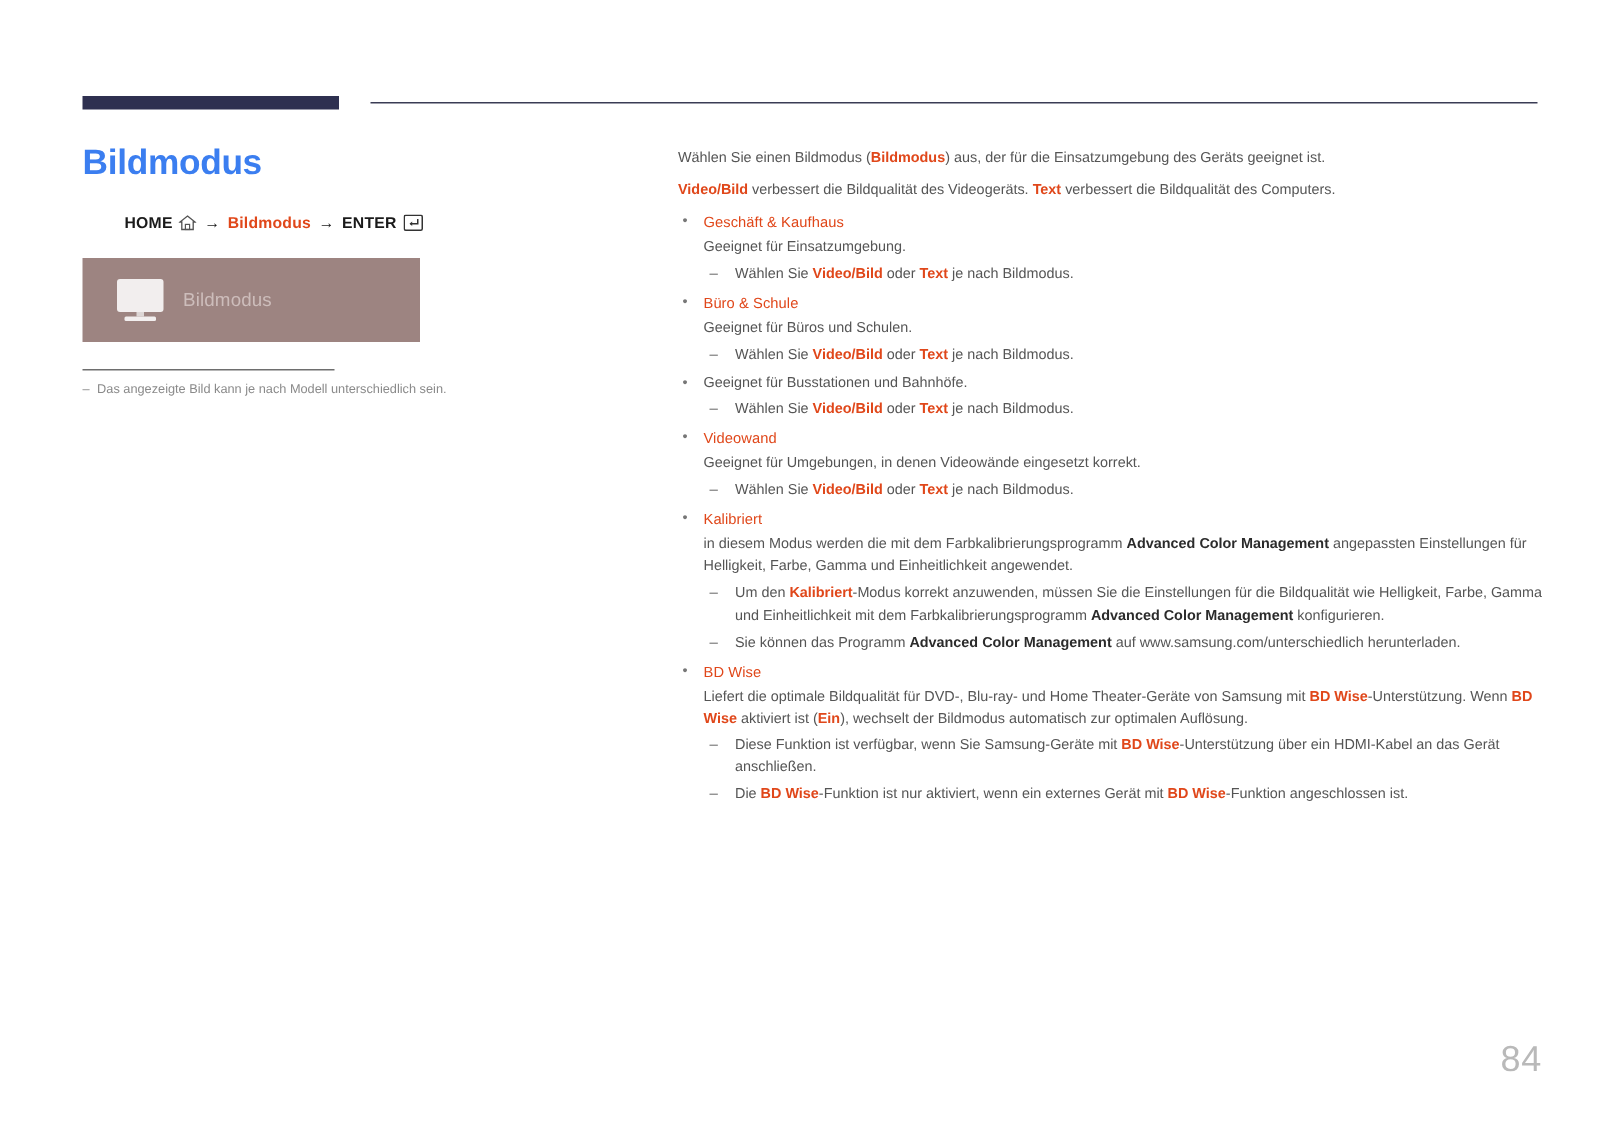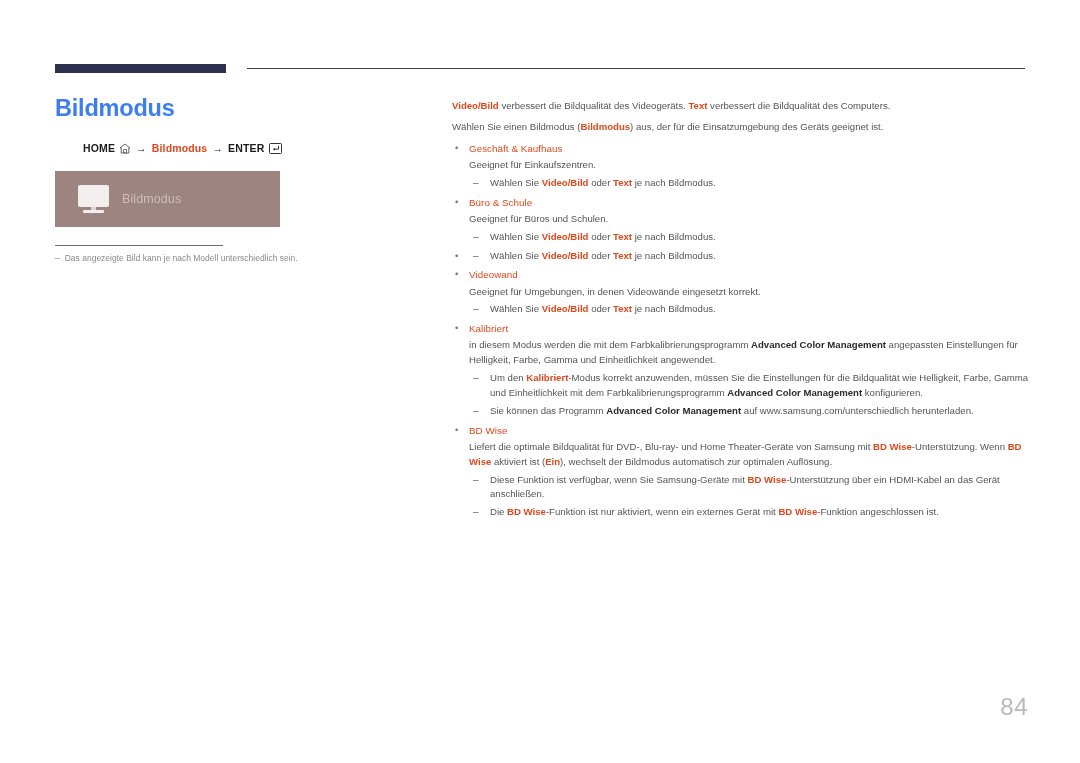--- a/index.html
+++ b/index.html
@@ -288,31 +288,31 @@
 
     <div class="footnote">
       <span class="dash">–</span>
       <span>Das angezeigte Bild kann je nach Modell unterschiedlich sein.</span>
     </div>
   </div>
 
   <div class="right-col">
 
     <div class="intro-line">
+      <span>Wählen Sie einen Bildmodus (</span><span class="acc">Bildmodus</span><span>) aus, der für die Einsatzumgebung des Geräts geeignet ist.</span>
+    </div>
+
+    <div class="intro-line">
       <span class="acc">Video/Bild</span><span> verbessert die Bildqualität des Videogeräts. </span><span class="acc">Text</span><span> verbessert die Bildqualität des Computers.</span>
     </div>
 
-    <div class="intro-line">
-      <span>Wählen Sie einen Bildmodus (</span><span class="acc">Bildmodus</span><span>) aus, der für die Einsatzumgebung des Geräts geeignet ist.</span>
-    </div>
-
     <div class="b1">
       <span class="marker">•</span>
       <div class="b1-title">Geschäft &amp; Kaufhaus</div>
-      <div class="b1-body">Geeignet für Einkaufszentren.</div>
+      <div class="b1-body">Geeignet für Einsatzumgebung.</div>
       <div class="b2">
         <span class="marker">–</span>
         <span class="b2-body">
           <span>Wählen Sie </span><span class="acc">Video/Bild</span><span> oder </span><span class="acc">Text</span><span> je nach Bildmodus.</span>
         </span>
       </div>
     </div>
 
     <div class="b1">
       <span class="marker">•</span>
@@ -321,20 +321,21 @@
       <div class="b2">
         <span class="marker">–</span>
         <span class="b2-body">
           <span>Wählen Sie </span><span class="acc">Video/Bild</span><span> oder </span><span class="acc">Text</span><span> je nach Bildmodus.</span>
         </span>
       </div>
     </div>
 
     <div class="b1">
       <span class="marker">•</span>
+      <div class="b1-body">Geeignet für Busstationen und Bahnhöfe.</div>
       <div class="b2">
         <span class="marker">–</span>
         <span class="b2-body">
           <span>Wählen Sie </span><span class="acc">Video/Bild</span><span> oder </span><span class="acc">Text</span><span> je nach Bildmodus.</span>
         </span>
       </div>
     </div>
 
     <div class="b1">
       <span class="marker">•</span>

